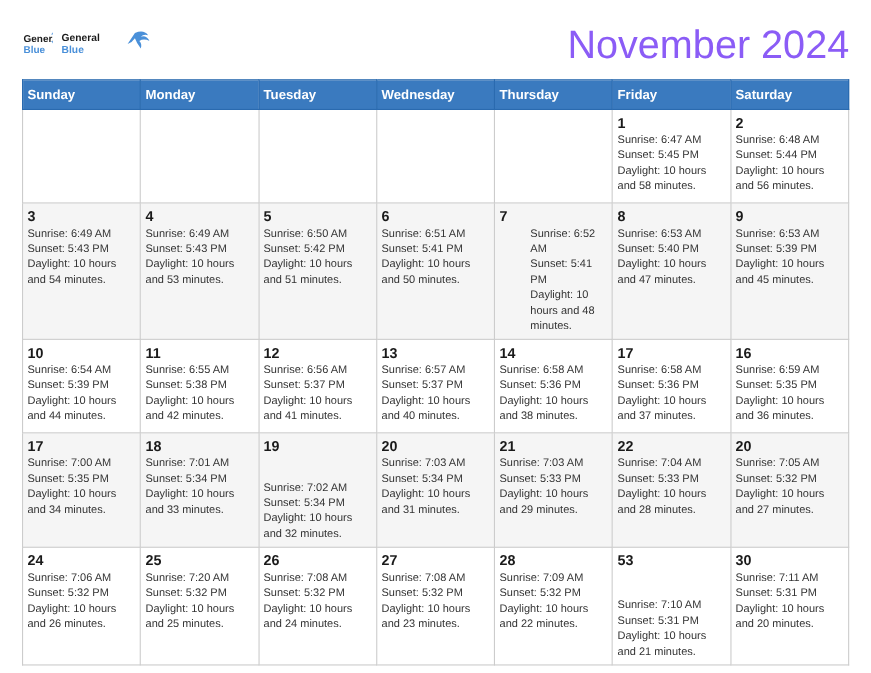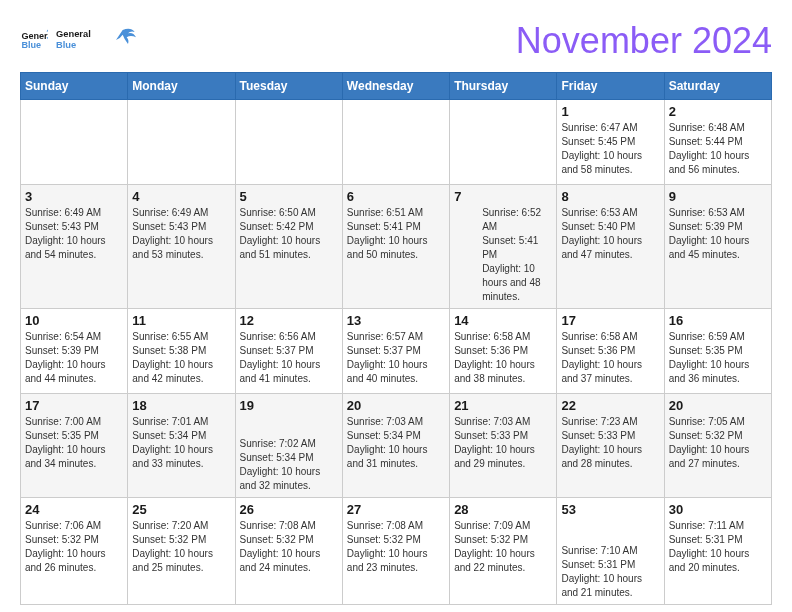--- a/index.html
+++ b/index.html
@@ -246,21 +246,21 @@
 Daylight: 10 hours and 31 minutes.</div>
         </td>
         <td>
           <div class="day-number">21</div>
           <div class="day-info" style="white-space: pre-line;">Sunrise: 7:03 AM
 Sunset: 5:33 PM
 Daylight: 10 hours and 29 minutes.</div>
         </td>
         <td>
           <div class="day-number">22</div>
-          <div class="day-info" style="white-space: pre-line;">Sunrise: 7:23 AM
+          <div class="day-info" style="white-space: pre-line;">Sunrise: 7:04 AM
 Sunset: 5:33 PM
 Daylight: 10 hours and 28 minutes.</div>
         </td>
         <td>
           <div class="day-number">20</div>
           <div class="day-info" style="white-space: pre-line;">Sunrise: 7:05 AM
 Sunset: 5:32 PM
 Daylight: 10 hours and 27 minutes.</div>
         </td>
       </tr>

